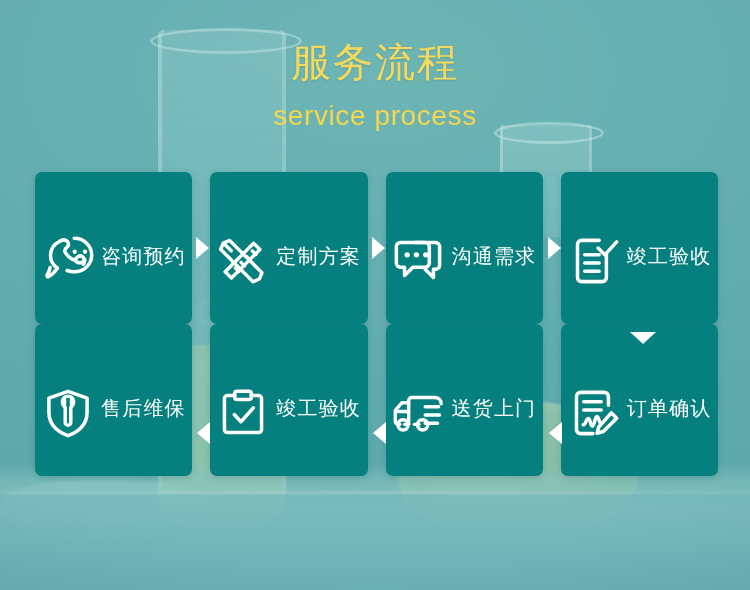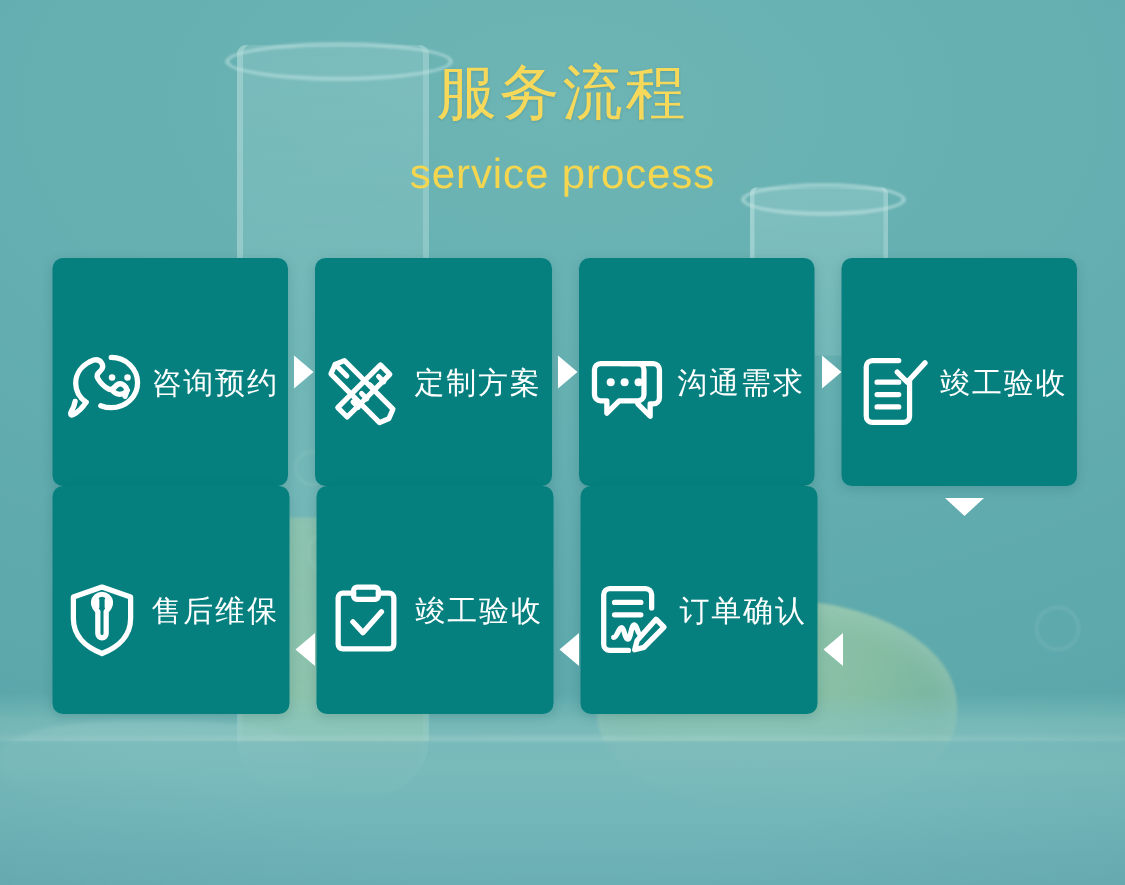--- a/index.html
+++ b/index.html
@@ -412,20 +412,35 @@
         <span class="card-icon">
           <svg viewBox="0 0 64 64" fill="none" stroke="#ffffff" stroke-width="3.4" stroke-linecap="round" stroke-linejoin="round">
             <path d="M24 15h-7a3 3 0 0 0-3 3v30a3 3 0 0 0 3 3h30a3 3 0 0 0 3-3V18a3 3 0 0 0-3-3h-7"></path>
             <rect x="24" y="11" width="16" height="8" rx="2.2"></rect>
             <path d="M23.5 33.5 30 40.5 42 27"></path>
           </svg>
         </span>
         <span class="card-label">竣工验收</span>
       </div>
 
+      <div class="card">
+        <span class="card-icon">
+          <svg viewBox="0 0 64 64" fill="none" stroke="#ffffff" stroke-width="3.3" stroke-linecap="round" stroke-linejoin="round">
+            <path d="M47 17H25a3 3 0 0 0-3 3v23h-4"></path>
+            <path d="M22 22h-6.5L9 29.5V40a3 3 0 0 0 3 3h1.5"></path>
+            <path d="M9.5 30.5h12"></path>
+            <path d="M27.5 43h4.5"></path>
+            <circle cx="16.5" cy="43.5" r="5"></circle>
+            <circle cx="35.5" cy="43.5" r="5"></circle>
+            <path d="M47 17c4 0 6.5 2.6 6.5 6"></path>
+            <path d="M38 26h13M38 34h14M38 42h12"></path>
+          </svg>
+        </span>
+        <span class="card-label">送货上门</span>
+      </div>
 
       <div class="card">
         <span class="card-icon">
           <svg viewBox="0 0 64 64" fill="none" stroke="#ffffff" stroke-width="3.4" stroke-linecap="round" stroke-linejoin="round">
             <path d="M46 24.5V16a4 4 0 0 0-4-4H19a4 4 0 0 0-4 4v32a4 4 0 0 0 4 4h12"></path>
             <path d="M22 21h17M22 29h17"></path>
             <path d="M21.5 43.5c2.4 0 3-6.2 5-6.2 2.2 0 1.8 7.4 4 7.4 2.1 0 2.1-9.2 4.3-9.2 1.9 0 2 6.2 3.8 6.2"></path>
             <path d="M48.8 31.8 54 37l-13 13-6 1.6 1.6-6z"></path>
           </svg>
         </span>

